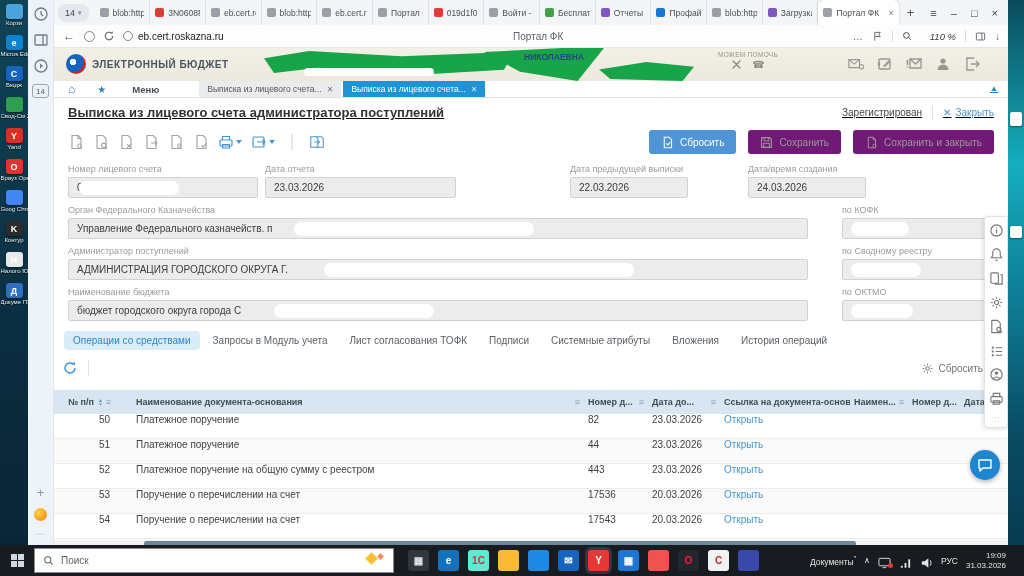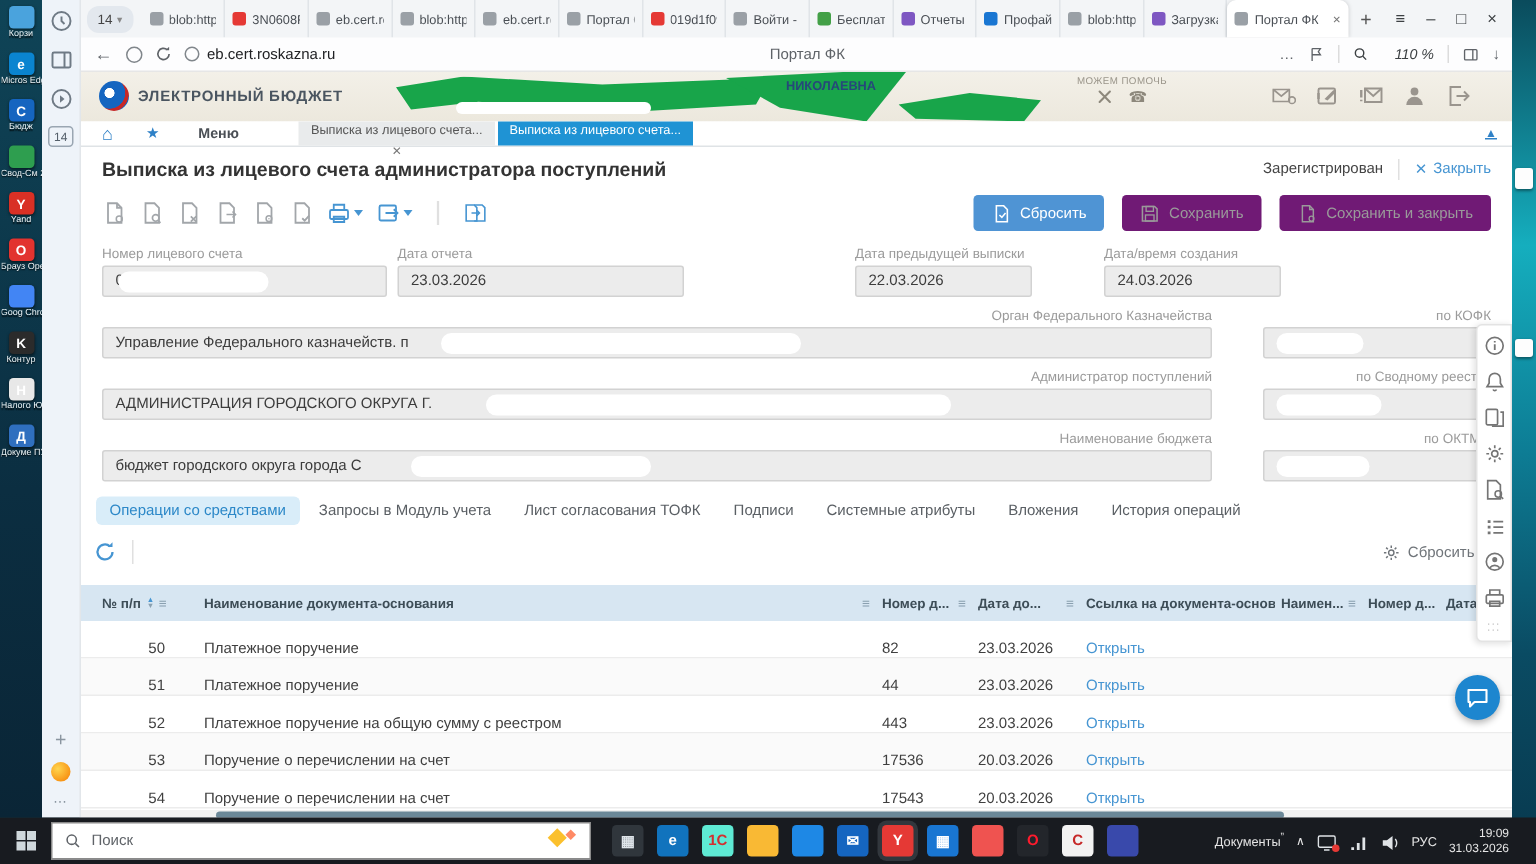--- a/index.html
+++ b/index.html
@@ -78,27 +78,27 @@
   .help { position:absolute; left:648px; top:3px; width:92px; text-align:center; }
   .help .hl { font-size:6.5px; color:#9a958a; letter-spacing:.3px; }
   .help .hic { display:flex; justify-content:center; gap:10px; color:#8d887c; font-size:10px; margin-top:1px; }
   .hdr-icons { position:absolute; right:28px; top:8px; display:flex; gap:13px; color:#9a958e; }
   .hdr-icons .hi { width:16px; height:16px; display:flex; align-items:center; justify-content:center; font-size:12px; }
 
   .navrow { position:relative; height:17px; background:#fff; border-bottom:1px solid #dfe3e6; display:flex; align-items:center; }
   .navrow .home { color:#2f81c7; font-size:12px; margin-left:14px; }
   .navrow .star { color:#2f81c7; font-size:10px; margin-left:22px; }
   .navrow .menu { font-size:9.5px; font-weight:bold; color:#4a4f55; margin-left:26px; }
-  .doctab { margin-left:40px; height:100%; display:flex; align-items:center; gap:5px; padding:0 8px; font-size:8.5px;flex-direction:column; }
+  .doctab { margin-left:40px; height:100%; display:flex; align-items:center; gap:5px; padding:0 8px; font-size:8.5px; }
   .doctab.gray { background:#e9ebec; color:#555; }
   .doctab.blue { background:#1f93d4; color:#fff; margin-left:2px; }
   .doctab .x { font-size:8px; opacity:.8; }
   .eject { margin-left:auto; margin-right:10px; color:#2f81c7; font-size:8px; border-bottom:1.5px solid #2f81c7; line-height:7px; }
 
-  .titlerow { display:flex; align-items:center; padding:7px 14px 2px 14px; }
+  .titlerow { display:flex; align-items:center; padding:7px 14px 2px 14px;text-decoration:underline; }
   .ptitle { font-size:13px; font-weight:bold; color:#333; }
   .status { margin-left:auto; display:flex; align-items:center; gap:10px; font-size:10px; }
   .status .st { color:#444; }
   .status .sep { width:1px; height:14px; background:#e0e0e0; }
   .status .close { color:#4695d2; display:flex; gap:4px; align-items:center; }
 
   .toolrow { display:flex; align-items:center; padding:8px 14px 6px 14px; gap:9px; }
   .tico { width:16px; height:16px; color:#a2a6aa; }
   .tico.blue { color:#4695d2; }
   .tico svg { width:100%; height:100%; }
@@ -111,40 +111,40 @@
   .btn .bic { width:13px; height:13px; }
   .btn .bic svg { width:100%; height:100%; }
 
   .form { padding:4px 14px 0 14px; position:relative; }
   .flabel { font-size:9px; color:#9b9b9b; margin-bottom:3px; }
   .finput { position:relative; height:21px; background:#ececec; border:1px solid #d2d2d2; border-radius:2px;
     font-size:10px; color:#3c3c3c; display:flex; align-items:center; padding:0 8px; white-space:nowrap; overflow:hidden; }
   .blob { position:absolute; top:3px; height:14px; background:#fff; border-radius:7px; }
   .frow1 { display:flex; }
   .fc { display:flex; flex-direction:column; }
-  .frow { display:flex; gap:34px; margin-top:7px;text-align:right; }
+  .frow { display:flex; gap:34px; margin-top:7px; }
   .frow .main { flex:1; }
   .frow .side { width:152px; flex:none; }
 
   .sectabs { display:flex; align-items:center; gap:4px; padding:10px 10px 0 10px; }
   .sectab { font-size:10px; color:#5a5f64; padding:4px 9px; border-radius:4px; white-space:nowrap; }
   .sectab.active { background:#d9edf9; color:#2c88c8; }
 
   .gridtool { display:flex; align-items:center; padding:10px 14px 8px 8px; }
   .gt-div { width:1px; height:16px; background:#e0e0e0; margin-left:10px; }
   .gt-right { margin-left:auto; display:flex; align-items:center; gap:5px; color:#70757a; font-size:10px; }
   .gt-caret { width:0; height:0; border-left:3px solid transparent; border-right:3px solid transparent; border-top:4px solid #9aa0a6; }
 
   .tbl { margin-top:6px; overflow:hidden; }
   .thead { display:flex; background:#d7e6f2; height:24px; align-items:center; }
   .th { display:flex; align-items:center; font-size:9px; font-weight:bold; color:#3d4d57; padding:0 4px; flex:none; overflow:hidden; white-space:nowrap; }
   .menu-ic { color:#8aa0b0; font-size:9px; margin-left:auto; padding-left:3px; }
   .sort { display:flex; flex-direction:column; line-height:4px; font-size:5px; color:#8aa0b0; margin-left:4px; }
   .sort .up { color:#4695d2; }
-  .trow { display:flex; height:25px; align-items:flex-end; border-bottom:1px solid #ececec; font-size:10px; color:#3f3f3f; }
+  .trow { display:flex; height:25px; align-items:flex-start; border-bottom:1px solid #ececec; font-size:10px; color:#3f3f3f; }
   .trow:nth-child(even){ background:#fafafa; }
   .td { padding:0 4px; flex:none; overflow:hidden; white-space:nowrap; }
   .td.link { color:#4695d2; }
   .c0{width:78px; justify-content:flex-end; display:flex; padding-right:22px;}
   .c1{width:452px;}
   .c2{width:64px;}
   .c3{width:72px;}
   .c4{width:130px;}
   .c5{width:58px;}
   .c6{width:52px;}
@@ -642,21 +642,21 @@
             </div>
 
             <div class="fc" style="width: 118px; margin-left: 114px;">
               <div class="flabel">Дата предыдущей выписки</div>
               <div class="finput">
                 <span>22.03.2026</span>
 
               </div>
             </div>
 
-            <div class="fc" style="width: 118px; margin-left: 48px; justify-content: space-between;">
+            <div class="fc" style="width: 118px; margin-left: 60px; justify-content: space-between;">
               <div class="flabel">Дата/время создания</div>
               <div class="finput">
                 <span>24.03.2026</span>
 
               </div>
             </div>
           </div>
         <div>
 
             <div class="frow">

